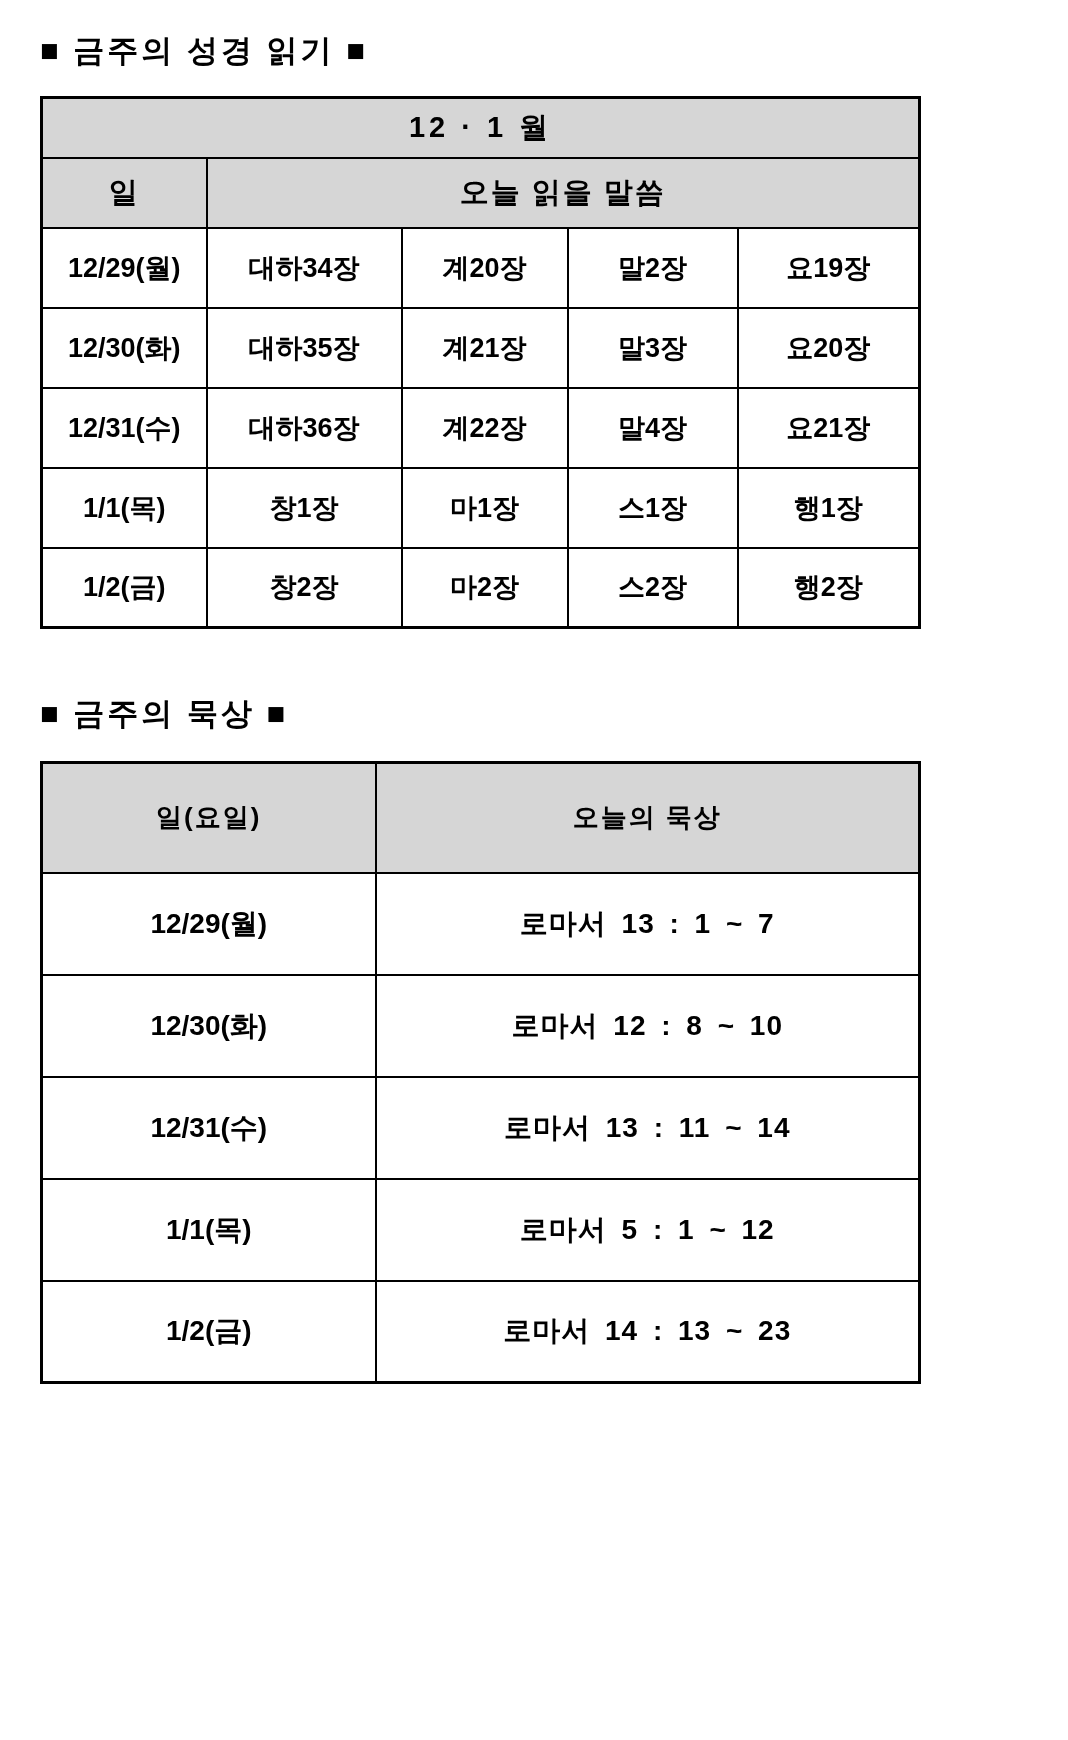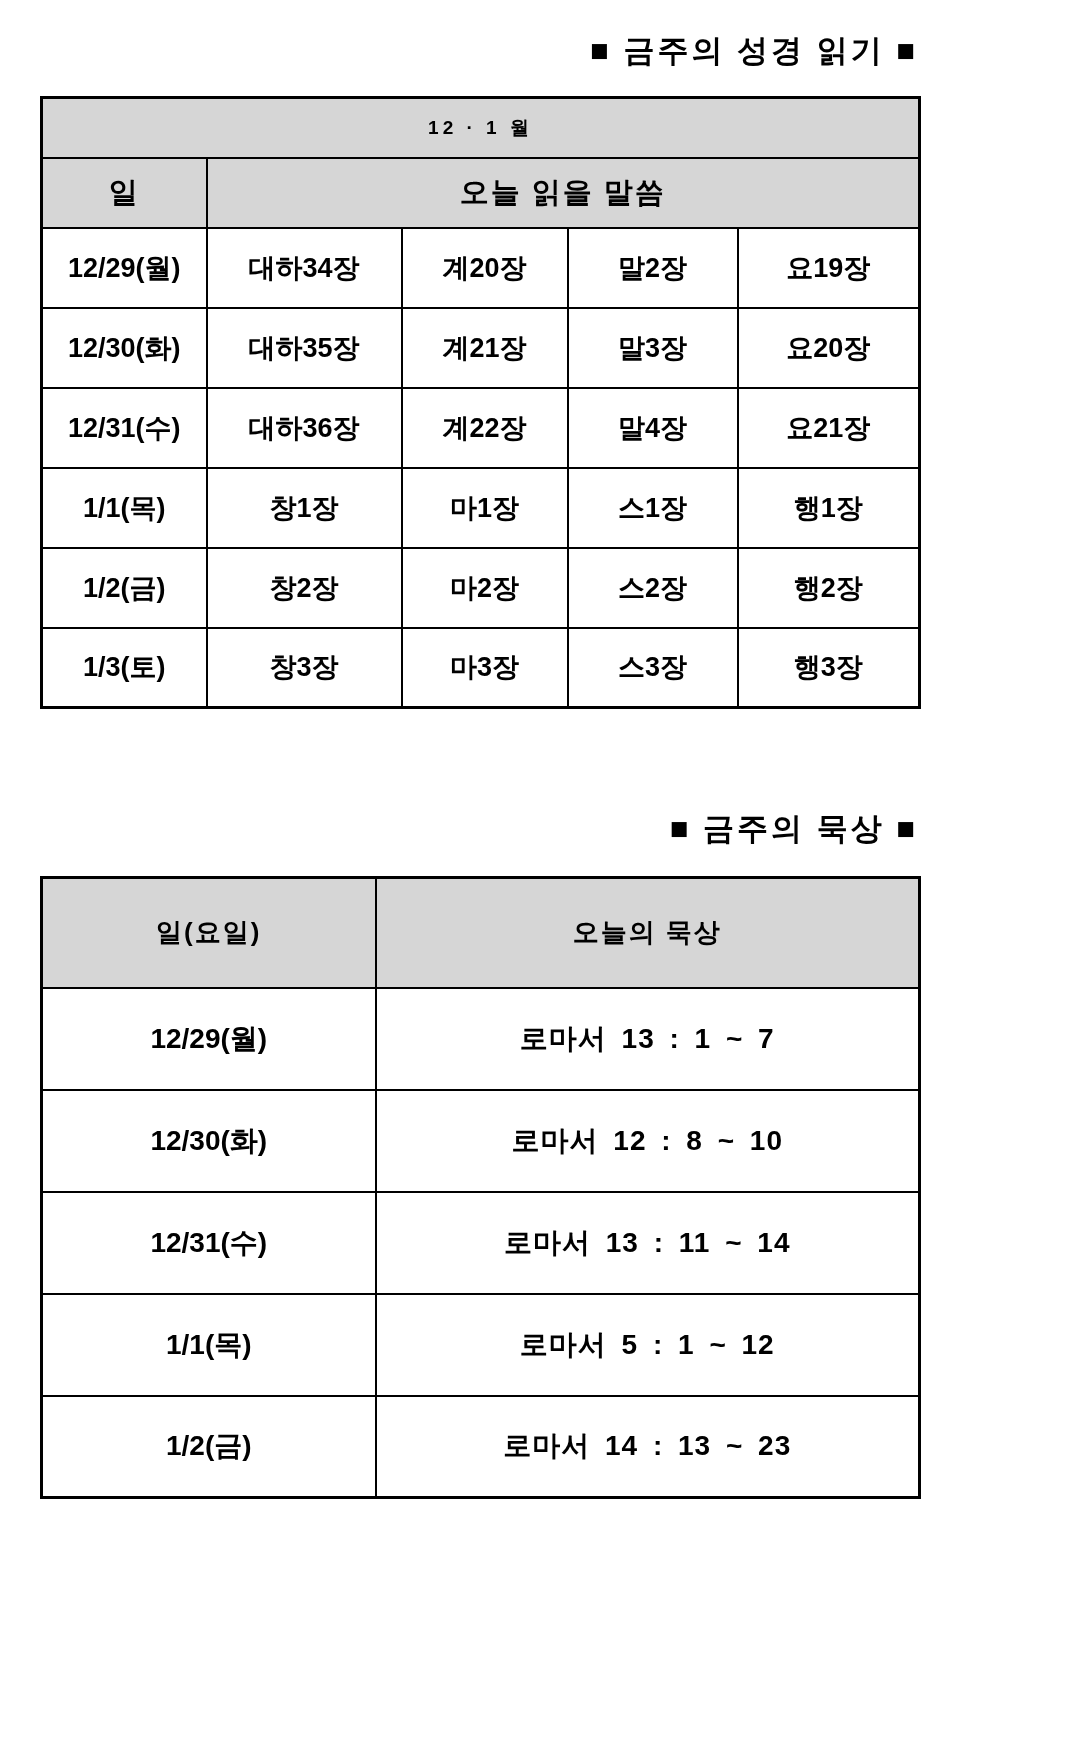--- a/index.html
+++ b/index.html
@@ -9,28 +9,28 @@
     height: 1740px;
     background: #ffffff;
     color: #000000;
     font-family: "Liberation Sans", "DejaVu Sans", sans-serif;
   }
   .content { padding-top: 26px; }
 
   .section-title {
     width: 878px;
     margin-left: 40px;
-    text-align: right;
+    text-align: left;
     font-size: 31px;
     font-weight: bold;
     letter-spacing: 3px;
     white-space: nowrap;
   }
   .title-1 { margin-top: 4px; margin-bottom: 24px; }
-  .title-2 { margin-top: 99px; margin-bottom: 26px; }
+  .title-2 { margin-top: 64px; margin-bottom: 26px; }
 
   .tbl-wrap { margin-left: 40px; }
 
   table {
     width: 878px;
     border-collapse: collapse;
     table-layout: fixed;
     border: 3px solid #000;
   }
   td, th {
@@ -43,21 +43,21 @@
     white-space: nowrap;
   }
   .hdr { background: var(--header-bg, #d6d6d6); }
 
   
   .t1 col.c1 { width: 165px; }
   .t1 col.c2 { width: 195px; }
   .t1 col.c3 { width: 166px; }
   .t1 col.c4 { width: 170px; }
   .t1 col.c5 { width: 182px; }
-  .t1 .row-month   { height: 60px; font-size: 19px; letter-spacing: 4px; }
+  .t1 .row-month   { height: 60px; font-size: 29px; letter-spacing: 4px; }
   .t1 .row-colhead { height: 70px; font-size: 29px; letter-spacing: 2px; }
   .t1 .row-data    { height: 80px; font-size: 27px; }
 
   
   .t2 col.c1 { width: 334px; }
   .t2 col.c2 { width: 544px; }
   .t2 .row-colhead { height: 110px; font-size: 26px; letter-spacing: 2px; }
   .t2 .row-data    { height: 102px; font-size: 28px; }
   .t2 .row-data td.passage { letter-spacing: 1px; word-spacing: 6px; }
 </style>
@@ -120,27 +120,20 @@
   </tr>
 
   <tr class="row-data">
     <td>1/2(금)</td>
     <td>창2장</td>
     <td>마2장</td>
     <td>스2장</td>
     <td>행2장</td>
   </tr>
 
-  <tr class="row-data">
-    <td>1/3(토)</td>
-    <td>창3장</td>
-    <td>마3장</td>
-    <td>스3장</td>
-    <td>행3장</td>
-  </tr>
 
 </tbody>
     </table>
   </div>
 
   <div class="section-title title-2">■  금주의  묵상  ■</div>
 
   <div class="tbl-wrap">
     <table class="t2">
       <colgroup>

